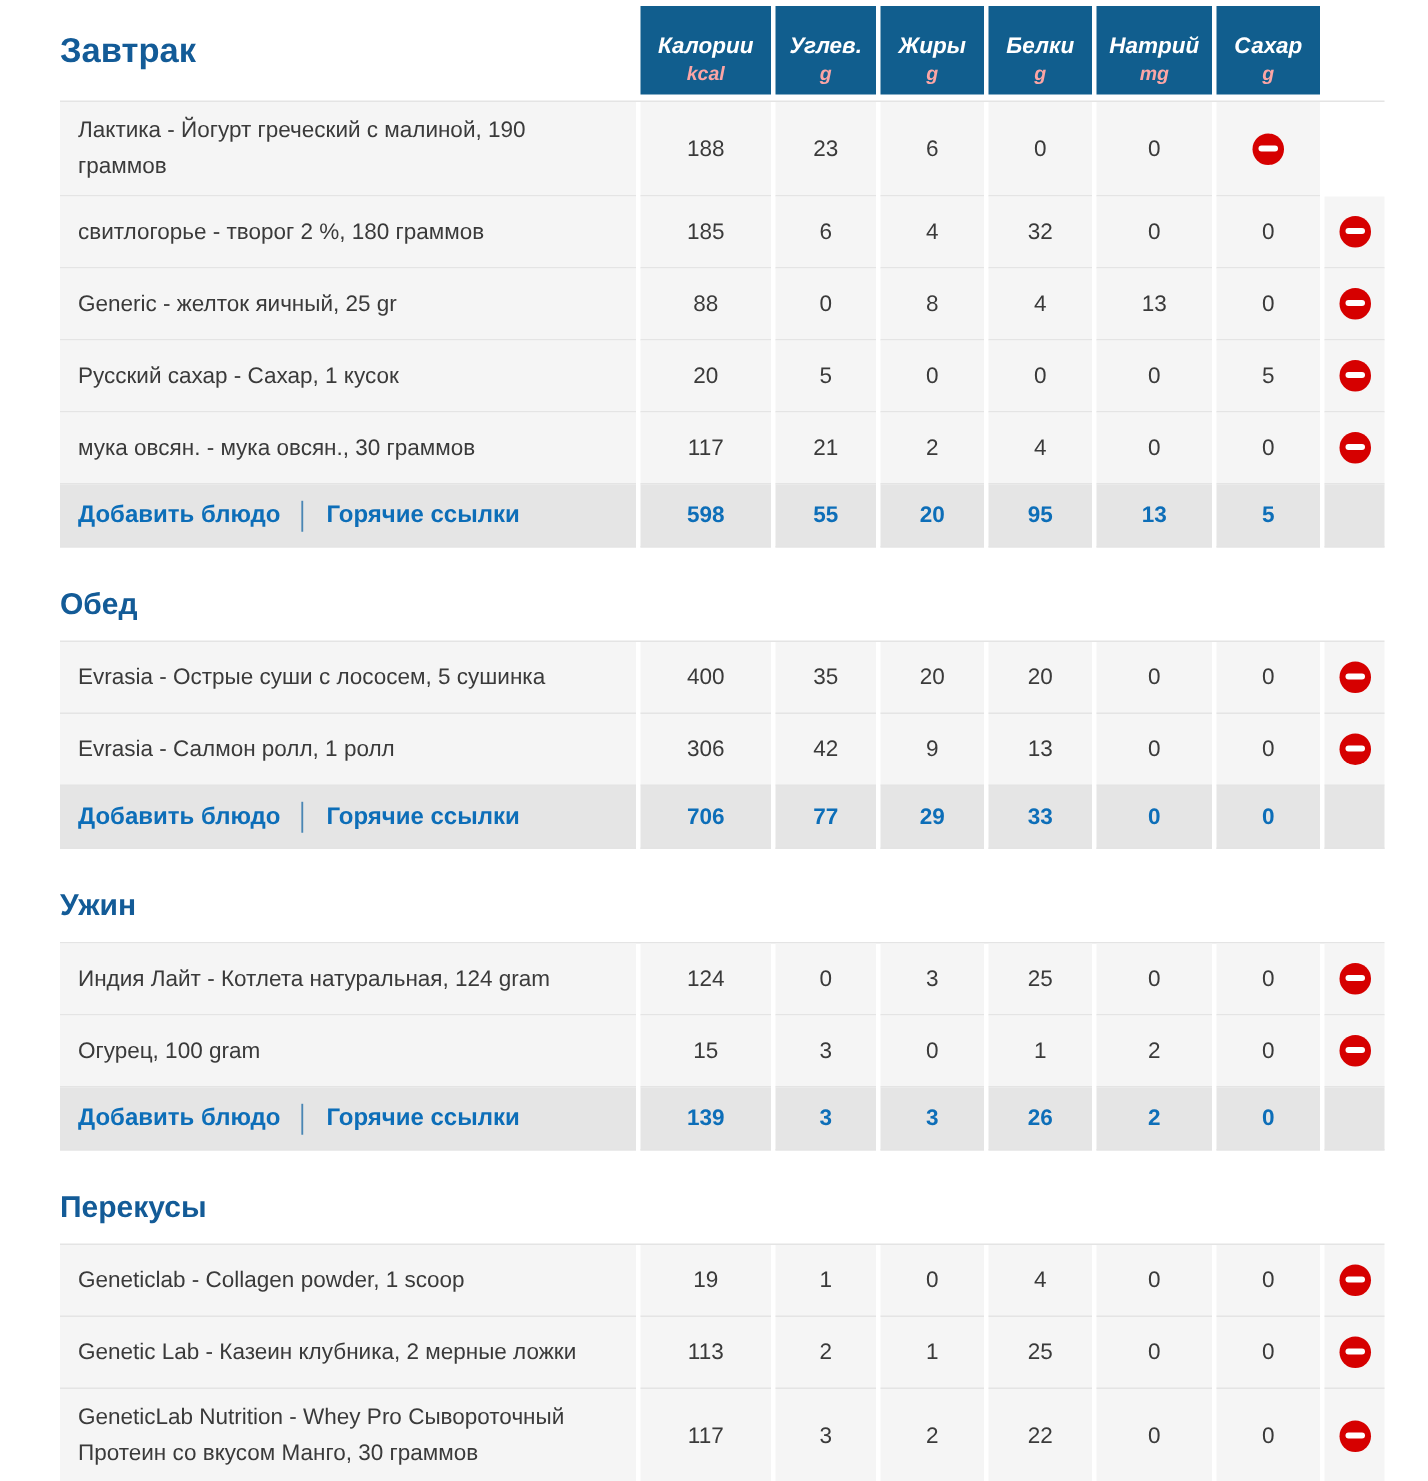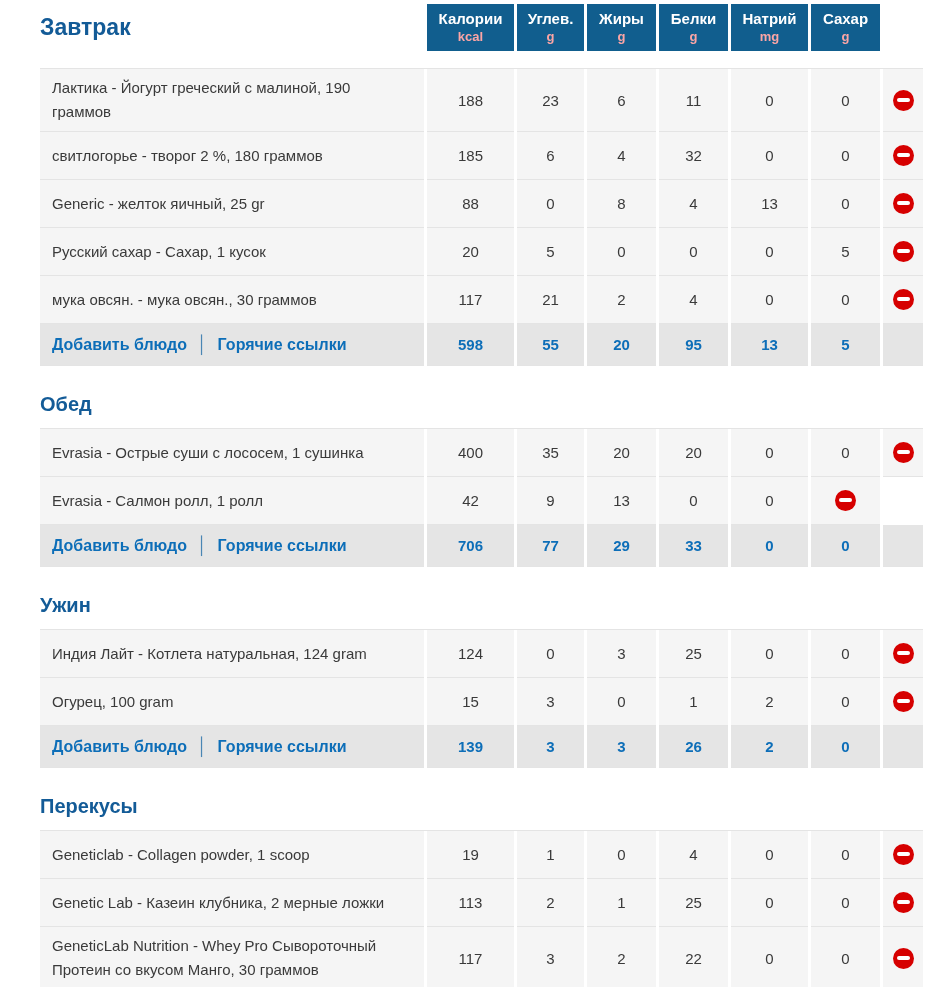--- a/index.html
+++ b/index.html
@@ -1,22 +1,22 @@
 <!DOCTYPE html>
 <html><head>
 <meta charset="utf-8">
 <style>
   html,body{margin:0;padding:0;background:#fff;}
   body{width:952px;font-family:"Liberation Sans",sans-serif;color:#333;-webkit-font-smoothing:antialiased;}
   .wrap{margin:4px 29px 0 40px;width:883px;}
   .grid{display:grid;grid-template-columns:384px 87px 67px 69px 69px 77px 69px 40px;column-gap:3px;}
   
-  .section-head{align-items:center;margin-bottom:17px;}
+  .section-head{align-items:center;margin-bottom:4px;}
   .page-h1{font-size:23px;font-weight:bold;color:#135b97;align-self:center;}
-  .th{background:#115e8e;color:#fff;text-align:center;font-weight:bold;font-size:15px;line-height:1.3;padding:5px 0 6px;}
+  .th{background:#115e8e;color:#fff;text-align:center;font-weight:bold;font-size:15px;line-height:1.3;padding:17px 0 6px;font-style:italic;}
   .th .unit{display:block;color:#fca5a5;font-size:13px;}
   
   .sec-title{font-size:20px;font-weight:bold;color:#135b97;margin:27px 0 12px 0;}
   
   .rows{border-top:1px solid #e4e4e4;}
   .row > div{background:#f5f5f5;border-bottom:1px solid #e4e4e4;display:flex;align-items:center;justify-content:center;min-height:33px;font-size:15px;color:#3a3a3a;}
   .cell-name{justify-content:flex-start !important;text-align:left;padding:7px 16px 7px 12px;line-height:1.6;}
   .cell-del{background:#f5f5f5;}
   .del-btn{width:21px;height:21px;border-radius:50%;background:#d60000;position:relative;cursor:pointer;display:block;}
   .del-btn::after{content:"";position:absolute;left:4px;right:4px;top:8px;height:4px;background:#fff;border-radius:2px;}
@@ -42,21 +42,20 @@
     <div class="th"><span>Сахар</span><span class="unit">g</span></div>
     <div></div>
   </div>
 
   <div class="rows">
     <div class="grid row">
       <div class="cell-name">Лактика - Йогурт греческий с малиной, 190 граммов</div>
       <div>188</div>
       <div>23</div>
       <div>6</div>
-      <div>11</div>
       <div>0</div>
       <div>0</div>
       <div class="cell-del">
           <span class="del-btn"></span>
         </div>
     </div>
     <div class="grid row">
       <div class="cell-name">свитлогорье - творог 2 %, 180 граммов</div>
       <div>185</div>
       <div>6</div>
@@ -116,33 +115,34 @@
     <div class="total-val">20</div>
     <div class="total-val">95</div>
     <div class="total-val">13</div>
     <div class="total-val">5</div>
     <div></div>
   </div>
 
   <div class="sec-title">Обед</div>
   <div class="rows">
     <div class="grid row">
-      <div class="cell-name">Evrasia - Острые суши с лососем, 1 сушинка</div>
+      <div class="cell-name">Evrasia - Острые суши с лососем, 5 сушинка</div>
       <div>400</div>
       <div>35</div>
       <div>20</div>
       <div>20</div>
       <div>0</div>
       <div>0</div>
       <div class="cell-del">
           <span class="del-btn"></span>
         </div>
     </div>
     <div class="grid row">
       <div class="cell-name">Evrasia - Салмон ролл, 1 ролл</div>
+      <div>306</div>
       <div>42</div>
       <div>9</div>
       <div>13</div>
       <div>0</div>
       <div>0</div>
       <div class="cell-del">
           <span class="del-btn"></span>
         </div>
     </div>
   </div>

